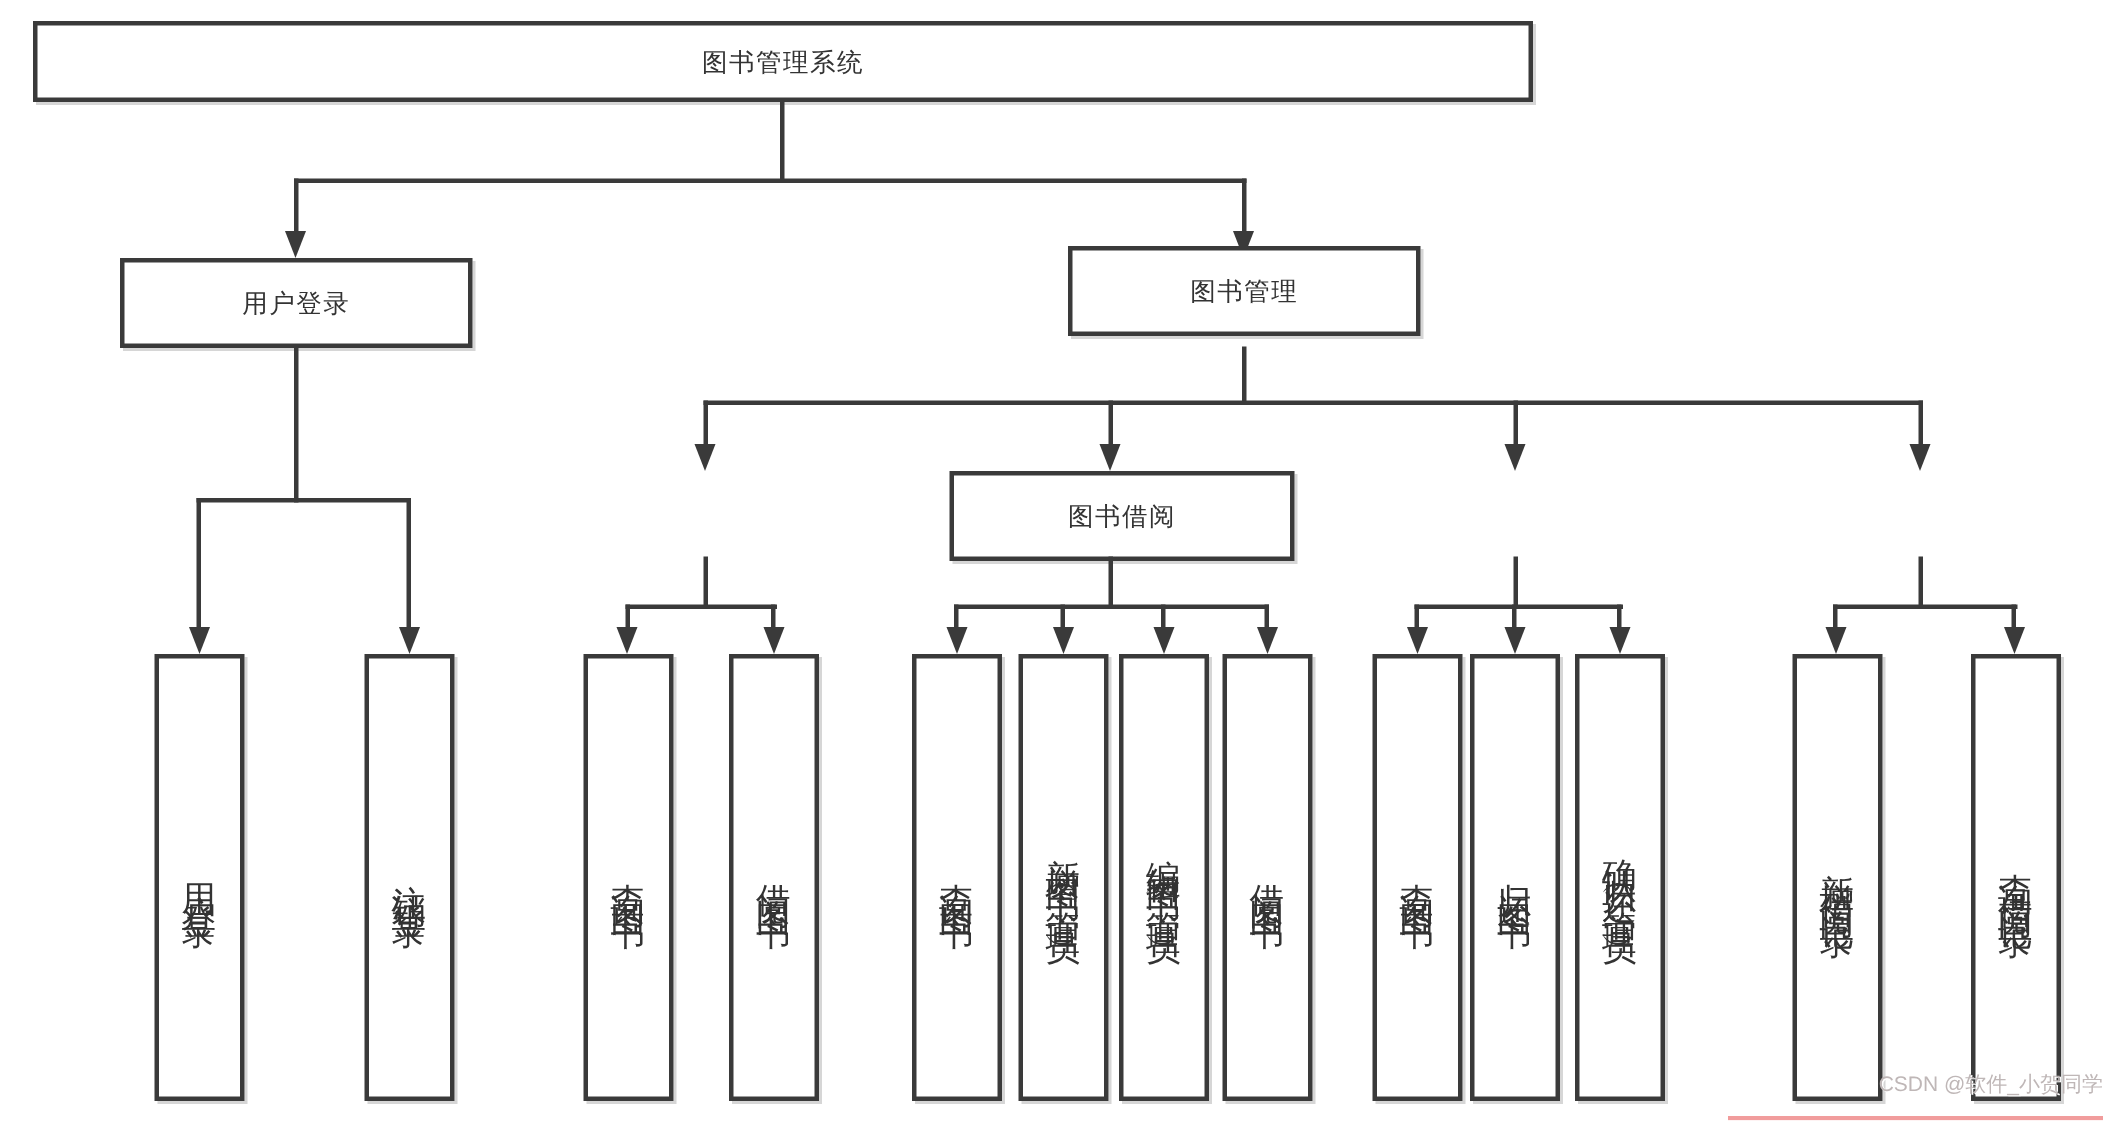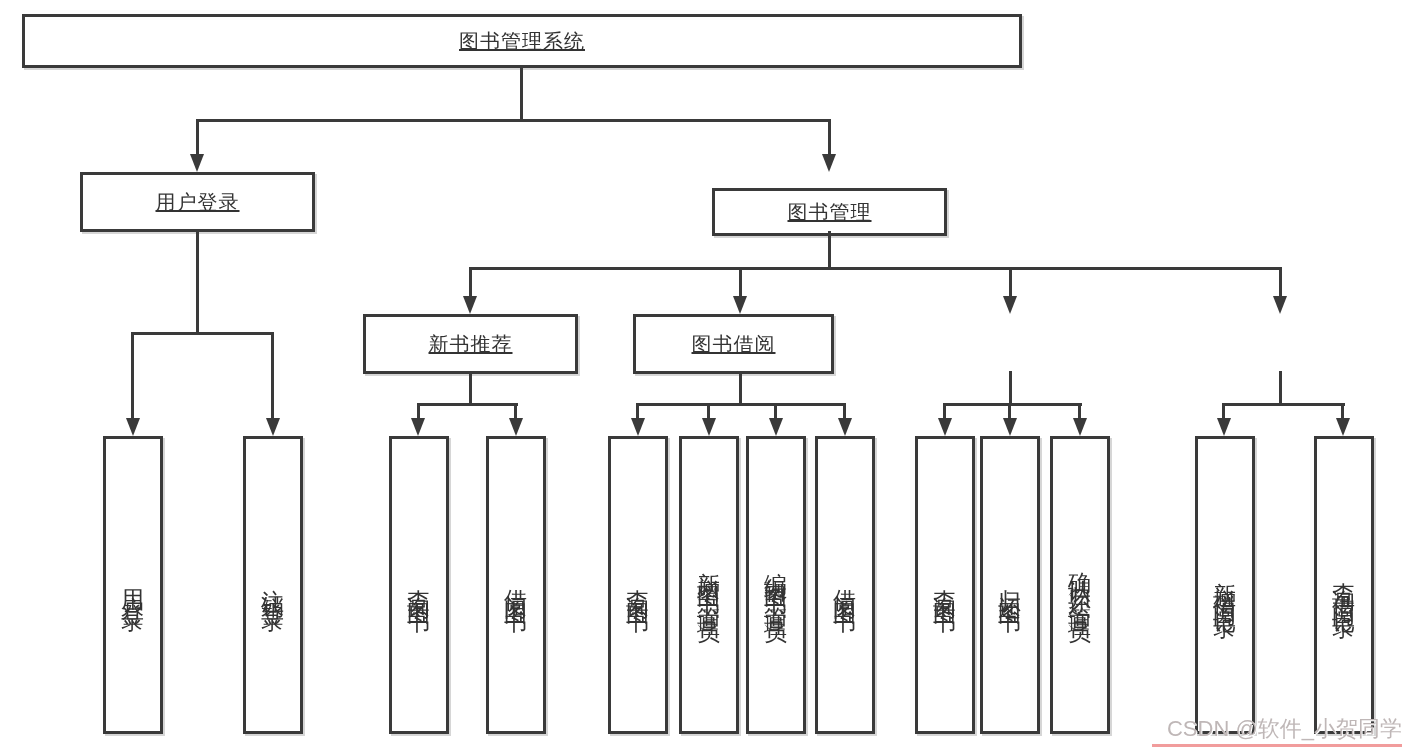--- a/index.html
+++ b/index.html
@@ -14,42 +14,42 @@
   .box{
     position:absolute;
     box-sizing:border-box;
     border:3px solid #3a3a3a;
     background:#ffffff;
     display:flex;
     align-items:center;
     justify-content:center;
     box-shadow:2px 2px 0 rgba(90,90,90,0.25);
   }
-  .hbox{ font-size:20px; letter-spacing:1px;text-decoration:underline; }
+  .hbox{ font-size:17px; letter-spacing:1px; }
   .vbox{
     writing-mode:vertical-rl;
     text-orientation:mixed;
     font-size:23px;
     letter-spacing:7px;
     line-height:54px;
     text-align:center;
     display:block;
   }
   .vline{ position:absolute; width:3px; background:#3a3a3a; }
   .hline{ position:absolute; height:3px; background:#3a3a3a; }
   .arrow{
     position:absolute; width:0; height:0;
     border-left:7px solid transparent;
     border-right:7px solid transparent;
     border-top:18px solid #3a3a3a;
   }
   .watermark{
     position:absolute;
     left:1150px; top:714px; width:252px;
-    font-size:22px;
+    font-size:14px;
     color:#bfb7b7;
     text-shadow:1px 1px 0 #ffffff;
     white-space:nowrap;
     text-align:right;
   }
   .watermark-accent{
     position:absolute;
     left:1152px; top:744px; width:250px; height:3px;
     background:#f19c9c;
   }
@@ -62,42 +62,41 @@
   <div class="box hbox" style="left:22px;top:14px;width:1000px;height:54px">图书管理系统</div>
 
   <div class="vline" style="left:520px;top:67px;height:55px"></div>
   <div class="hline" style="left:196px;top:119px;width:635px"></div>
   <div class="vline" style="left:196px;top:119px;height:38px"></div>
   <div class="arrow" style="left:190px;top:154px"></div>
   <div class="vline" style="left:828px;top:119px;height:38px"></div>
   <div class="arrow" style="left:822px;top:154px"></div>
 
   <div class="box hbox" style="left:80px;top:172px;width:235px;height:60px">用户登录</div>
-  <div class="box hbox" style="left:712px;top:188px;width:235px;height:48px">图书管理</div>
+  <div class="box hbox" style="left:712px;top:164px;width:235px;height:60px">图书管理</div>
 
   <div class="vline" style="left:196px;top:231px;height:104px"></div>
   <div class="hline" style="left:131px;top:332px;width:143px"></div>
   <div class="vline" style="left:131px;top:332px;height:88px"></div>
   <div class="arrow" style="left:126px;top:418px"></div>
   <div class="vline" style="left:271px;top:332px;height:88px"></div>
   <div class="arrow" style="left:266px;top:418px"></div>
 
   <div class="vline" style="left:828px;top:231px;height:39px"></div>
   <div class="hline" style="left:469px;top:267px;width:813px"></div>
   <div class="vline" style="left:469px;top:267px;height:32px"></div>
   <div class="arrow" style="left:463px;top:296px"></div>
   <div class="vline" style="left:739px;top:267px;height:32px"></div>
   <div class="arrow" style="left:733px;top:296px"></div>
   <div class="vline" style="left:1009px;top:267px;height:32px"></div>
   <div class="arrow" style="left:1003px;top:296px"></div>
   <div class="vline" style="left:1279px;top:267px;height:32px"></div>
   <div class="arrow" style="left:1273px;top:296px"></div>
 
-  <div class="box hbox" style="left:363px;top:314px;width:215px;height:60px">新书推荐</div>
-  <div class="box hbox" style="left:633px;top:314px;width:201px;height:60px">图书借阅</div>
+  <div class="box hbox" style="left:633px;top:314px;width:230px;height:60px">图书借阅</div>
 
   <div class="vline" style="left:469px;top:371px;height:35px"></div>
   <div class="hline" style="left:417px;top:403px;width:101px"></div>
   <div class="vline" style="left:417px;top:403px;height:18px"></div>
   <div class="arrow" style="left:411px;top:418px"></div>
   <div class="vline" style="left:514px;top:403px;height:18px"></div>
   <div class="arrow" style="left:509px;top:418px"></div>
 
   <div class="vline" style="left:739px;top:371px;height:35px"></div>
   <div class="hline" style="left:636px;top:403px;width:210px"></div>

